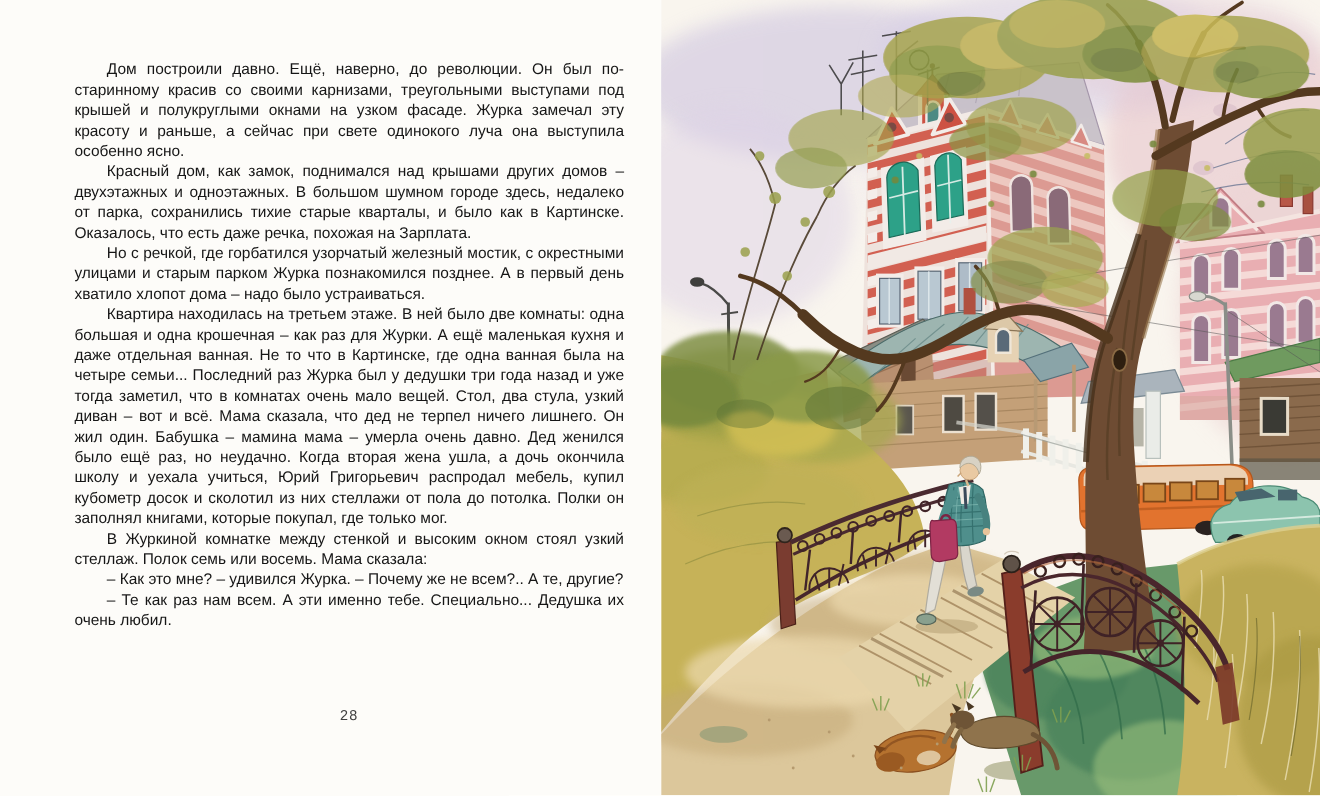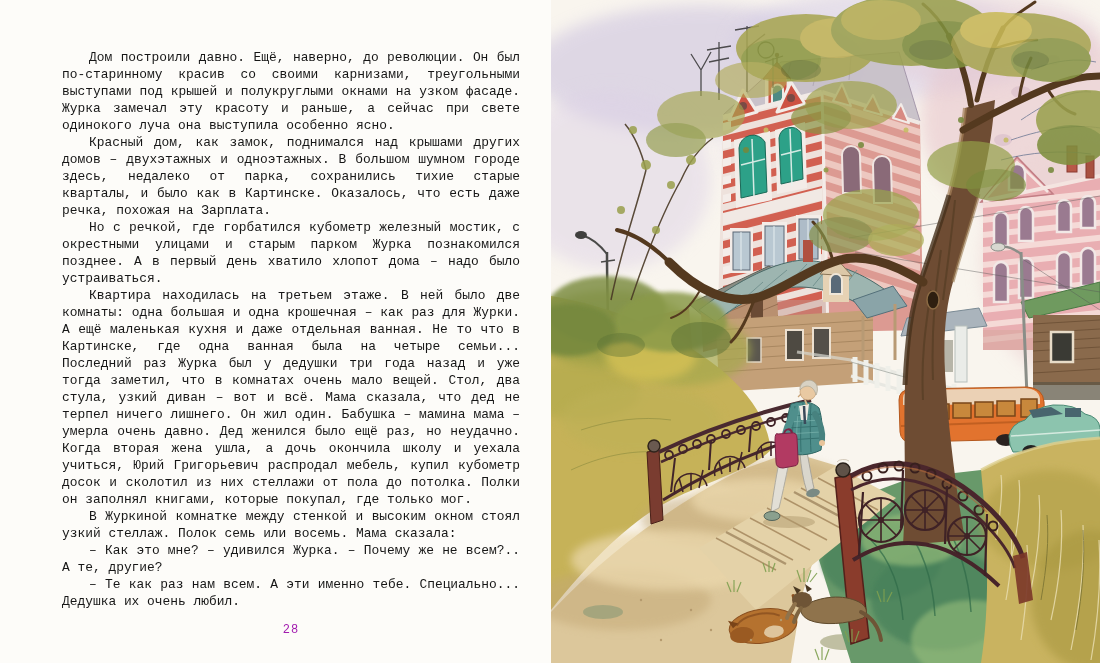--- a/index.html
+++ b/index.html
@@ -1,36 +1,36 @@
 <!DOCTYPE html>
 <html lang="ru"><head>
 <meta charset="utf-8">
 <style>
   html,body{margin:0;padding:0;background:#ffffff;}
   .spread{position:relative;width:1100px;height:663px;background:#fdfcf9;overflow:hidden;
-          font-family:Liberation Mono, monospace;}
+          font-family:Liberation Sans, sans-serif;}
   .page-left{position:absolute;left:0;top:0;width:551px;height:663px;background:#fdfcf9;}
   .text-block{position:absolute;left:62px;top:49px;width:458px;color:#161616;
               font-size:12.9px;line-height:17px;text-align:justify;}
   .text-block p{margin:0;text-indent:27px;}
-  .page-number{position:absolute;left:62px;top:623px;width:458px;text-align:center;
-               font-size:12px;color:#a21caf;letter-spacing:1px;}
+  .page-number{position:absolute;left:62px;top:589px;width:458px;text-align:center;
+               font-size:12px;color:#404040;letter-spacing:1px;}
   .page-right{position:absolute;left:551px;top:0;width:549px;height:663px;}
   svg{display:block;}
 </style>
 </head>
 <body>
 
 <div class="spread">
 
   <div class="page-left">
     <div class="text-block">
       <p>Дом построили давно. Ещё, наверно, до революции. Он был по-старинному красив со своими карнизами, треугольными выступами под крышей и полукруглыми окнами на узком фасаде. Журка замечал эту красоту и раньше, а сейчас при свете одинокого луча она выступила особенно ясно.</p>
       <p>Красный дом, как замок, поднимался над крышами других домов – двухэтажных и одноэтажных. В большом шумном городе здесь, недалеко от парка, сохранились тихие старые кварталы, и было как в Картинске. Оказалось, что есть даже речка, похожая на Зарплата.</p>
-      <p>Но с речкой, где горбатился кубометр железный мостик, с окрестными улицами и старым парком Журка познакомился позднее. А в первый день хватило хлопот дома – надо было устраиваться.</p>
+      <p>Но с речкой, где горбатился узорчатый железный мостик, с окрестными улицами и старым парком Журка познакомился позднее. А в первый день хватило хлопот дома – надо было устраиваться.</p>
       <p>Квартира находилась на третьем этаже. В ней было две комнаты: одна большая и одна крошечная – как раз для Журки. А ещё маленькая кухня и даже отдельная ванная. Не то что в Картинске, где одна ванная была на четыре семьи... Последний раз Журка был у дедушки три года назад и уже тогда заметил, что в комнатах очень мало вещей. Стол, два стула, узкий диван – вот и всё. Мама сказала, что дед не терпел ничего лишнего. Он жил один. Бабушка – мамина мама – умерла очень давно. Дед женился было ещё раз, но неудачно. Когда вторая жена ушла, а дочь окончила школу и уехала учиться, Юрий Григорьевич распродал мебель, купил кубометр досок и сколотил из них стеллажи от пола до потолка. Полки он заполнял книгами, которые покупал, где только мог.</p>
       <p>В Журкиной комнатке между стенкой и высоким окном стоял узкий стеллаж. Полок семь или восемь. Мама сказала:</p>
       <p>– Как это мне? – удивился Журка. – Почему же не всем?.. А те, другие?</p>
       <p>– Те как раз нам всем. А эти именно тебе. Специально... Дедушка их очень любил.</p>
 
     </div>
     <div class="page-number">28</div>
   </div>
 
   <div class="page-right">

